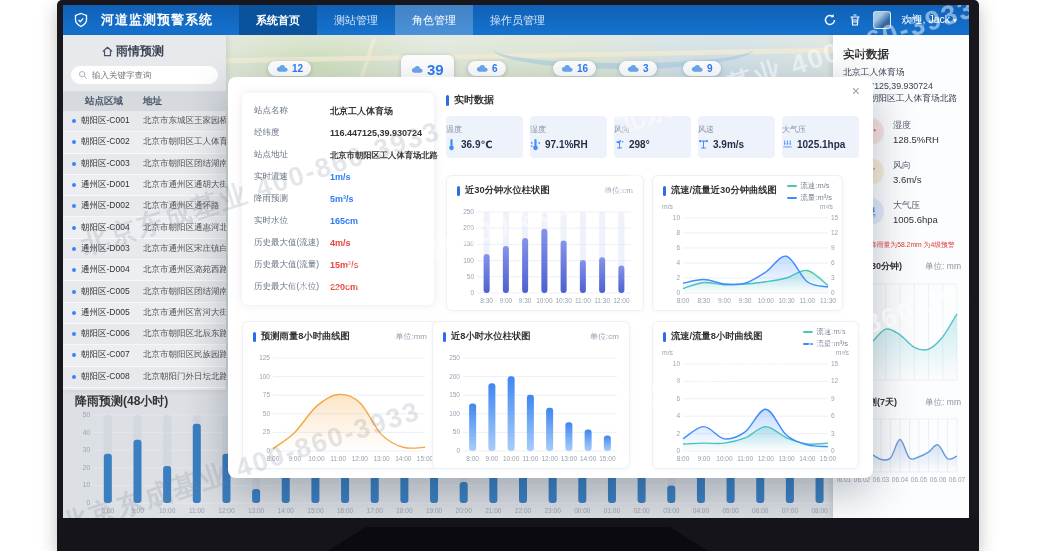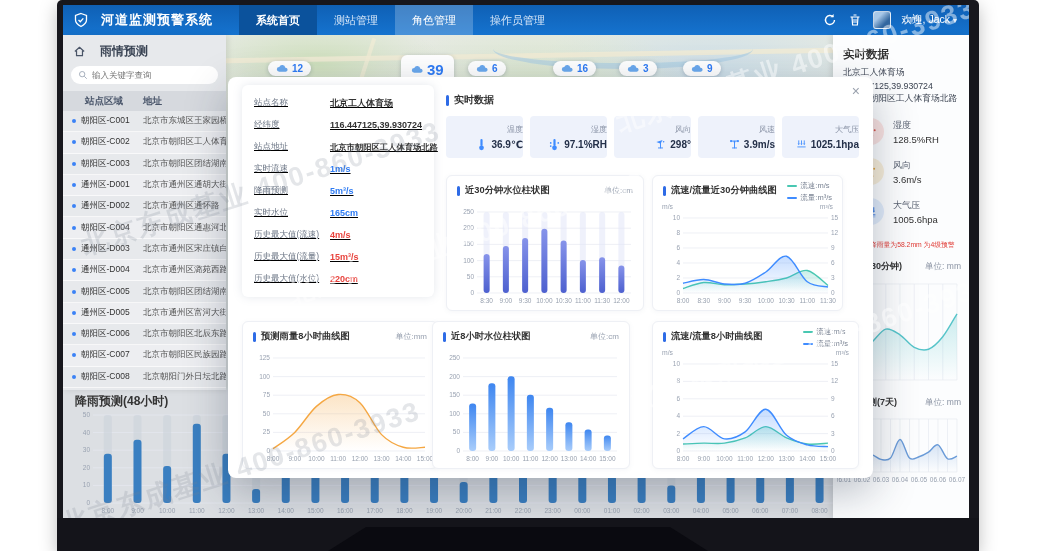--- a/index.html
+++ b/index.html
@@ -45,21 +45,21 @@
 
   .marker { position:absolute; display:flex; align-items:center; gap:3px; background:#fff;
             border-radius:11px; padding:2px 8px; box-shadow:0 1px 4px rgba(40,60,90,.25);
             color:#2f7cf6; font-size:10px; font-weight:bold; z-index:4; cursor:pointer; }
   .marker .ci { width:13px; height:9px; color:#6aa9ef; }
   .marker.big { border-radius:6px; padding:6px 10px; font-size:15px; }
 
   
   .left-panel { position:absolute; left:0; top:30px; width:163px; height:355px;
                 background:#e7e9ec; box-shadow:2px 0 6px rgba(0,0,0,.10); z-index:5; }
-  .lp-header { display:flex; align-items:center; gap:14px; padding:8px 10px 6px; font-size:12px; font-weight:bold; color:#3a4454; }
+  .lp-header { display:flex; align-items:center; gap:2px; padding:8px 10px 6px; font-size:12px; font-weight:bold; color:#3a4454;margin-left:28px; }
   .lp-header svg { width:13px; height:13px; }
   .lp-search { margin:0 8px 7px; height:18px; background:#fff; border-radius:9px; display:flex; align-items:center; padding:0 7px; gap:4px; }
   .lp-search svg { width:10px; height:10px; flex:none; }
   .lp-search input { border:0; outline:none; background:transparent; width:100%; font-size:8.5px; color:#667; }
   .lp-thead { display:flex; height:20px; line-height:20px; background:#d6d9de; font-size:9.5px; font-weight:bold; color:#49556a; }
   .lp-thead .c1 { width:80px; padding-left:22px; }
   .lp-row { display:flex; align-items:center; height:21.3px; font-size:8.5px; color:#333;
             border-bottom:1px solid rgba(255,255,255,.65); padding-left:9px; cursor:pointer; }
   .lp-row:nth-child(even) { background:rgba(255,255,255,.25); }
   .dot { width:4px; height:4px; border-radius:50%; background:#3b82f6; margin-right:5px; flex:none; }
@@ -89,35 +89,35 @@
   .rp-sec-title { font-size:9px; font-weight:bold; color:#333; white-space:nowrap; }
   .rp-sec-unit { font-size:8.5px; color:#8a93a3; white-space:nowrap; }
   .rp-chart1 { height:108px; margin:5px 4px 0; }
   .rp-chart2 { height:72px;  margin:4px 4px 0; }
 
   
   .modal { position:absolute; left:165px; top:72px; width:645px; height:401px; background:#fff;
            border-radius:8px; box-shadow:0 14px 44px rgba(25,39,62,.30); z-index:30; }
   .modal-close { position:absolute; top:7px; right:13px; font-size:14px; color:#9aa1ad; cursor:pointer; line-height:1; }
 
-  .info-card { position:absolute; left:14px; top:8px; width:192px; height:212px; border-radius:6px;
-               background:#fff; box-shadow:0 0 10px rgba(110,125,155,.18); padding:7px 0;text-decoration:underline; }
+  .info-card { position:absolute; left:14px; top:16px; width:192px; height:212px; border-radius:6px;
+               background:#fff; box-shadow:0 0 10px rgba(110,125,155,.18); padding:7px 0; }
   .info-row { display:flex; align-items:center; height:22px; font-size:8.5px; }
   .info-label { width:88px; padding-left:12px; color:#6b7585; flex:none; }
   .info-value { font-size:9px; font-weight:bold; color:#333; white-space:nowrap; }
   .v-blue { color:#2e7bf3; }
   .v-red  { color:#e8443e; }
 
   .sec-title { display:flex; align-items:center; gap:5px; font-size:10px; font-weight:bold; color:#333; }
   .blue-bar { width:3px; height:11px; background:#2e6be6; border-radius:2px; }
 
   .rt-block { position:absolute; left:218px; top:16px; right:14px; }
   .rt-cards { display:flex; gap:7px; margin-top:9px; }
   .rt-card { flex:1; background:#eef2fb; border-radius:4px; height:42px; display:flex; flex-direction:column;
-             align-items:flex-end; justify-content:center; gap:3px; }
+             align-items:flex-start; justify-content:center; gap:3px; }
   .rt-label { font-size:8px; color:#8a93a6; }
   .rt-value { font-size:10px; font-weight:bold; color:#243049; display:flex; align-items:center; gap:4px; }
   .rt-value svg { width:11px; height:13px; color:#3f8cff; }
 
   .card { position:absolute; border:1px solid #eef0f5; border-radius:6px; background:#fff;
           box-shadow:0 1px 5px rgba(120,130,150,.07); }
   .cA { left:218px; top:98px;  width:198px; height:136px; }
   .cB { left:424px; top:98px;  width:191px; height:136px; }
   .cC { left:14px;  top:244px; width:196px; height:148px; }
   .cD { left:204px; top:244px; width:198px; height:148px; }

